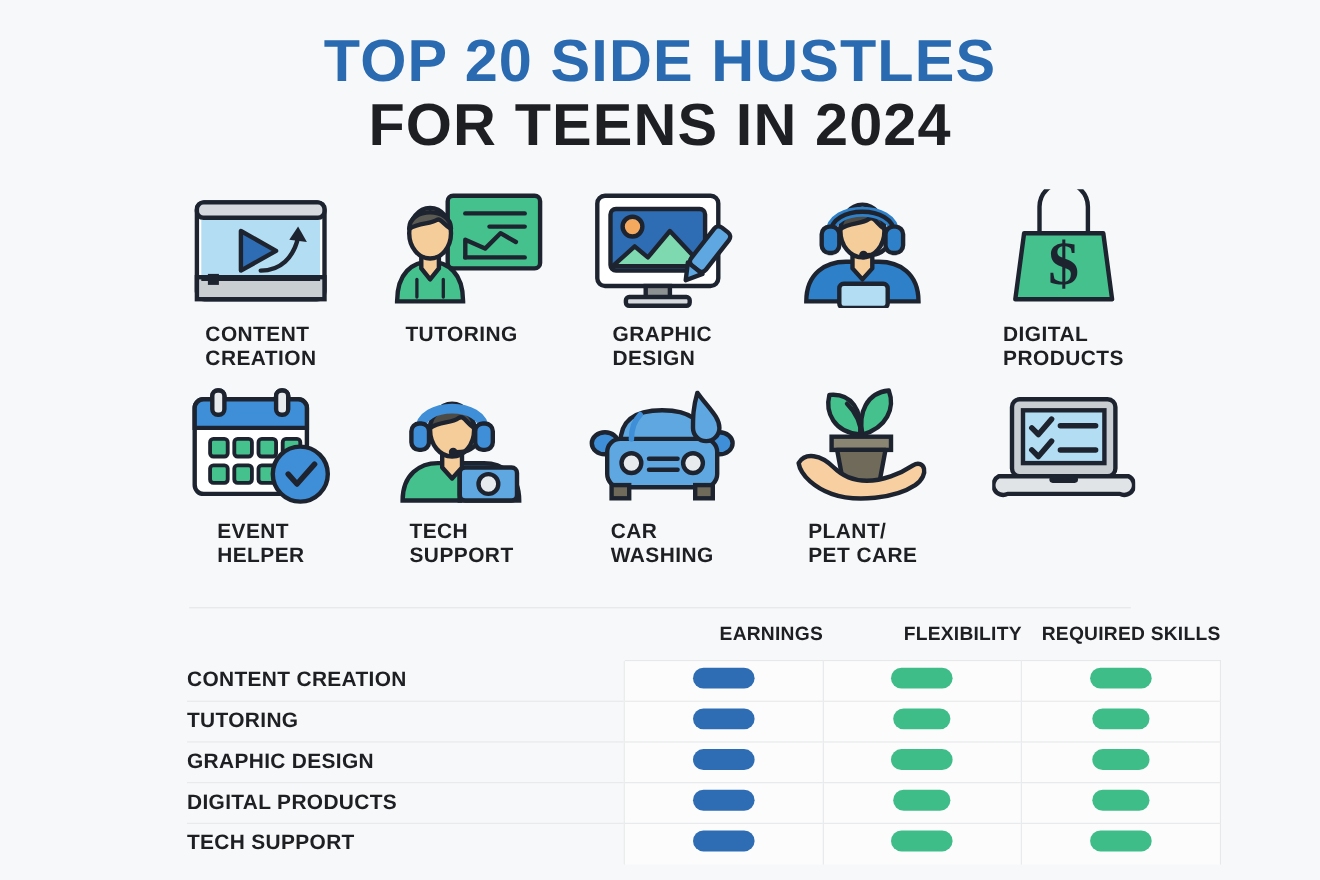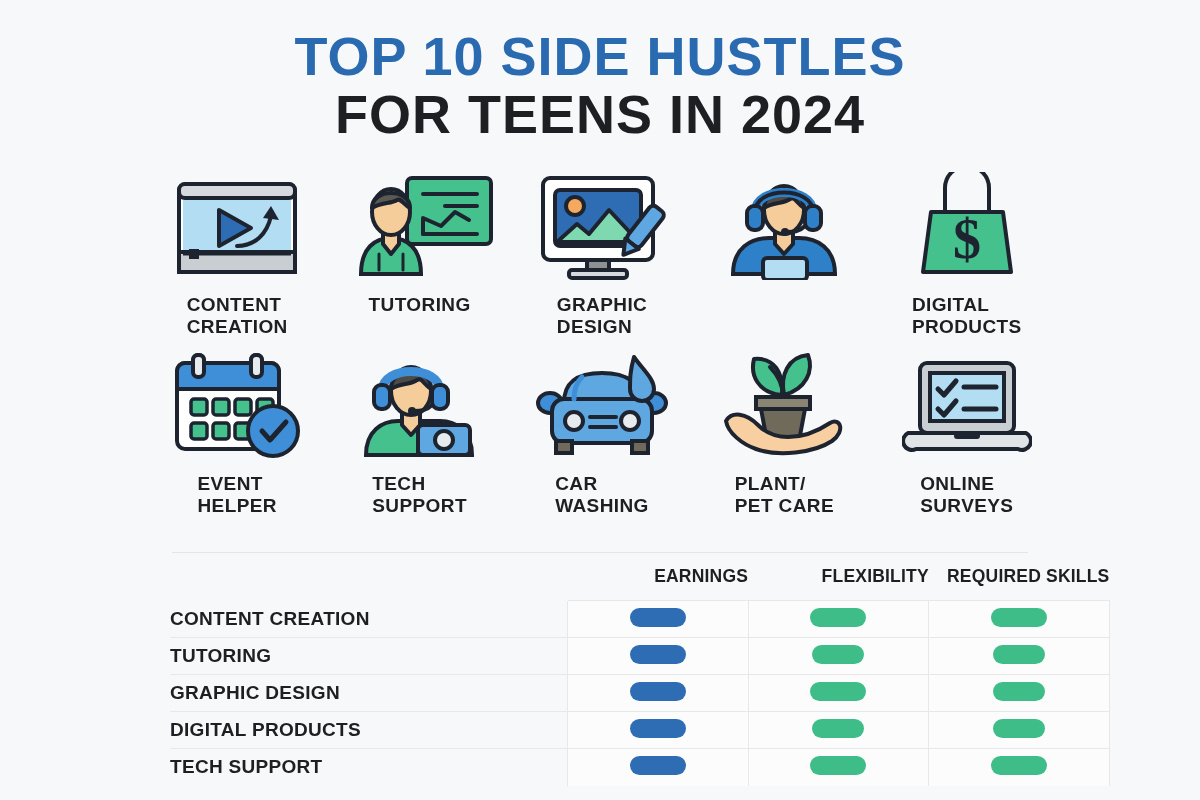--- a/index.html
+++ b/index.html
@@ -81,21 +81,21 @@
   .pill.earn { background: #2e6db4; }
   .pill.flex { background: #3fbd89; }
   .pill.skill { background: #3fbd89; }
 </style>
 </head>
 <body>
 
 <div class="page">
 
   <div class="title-block">
-    <div class="title-line1">TOP 10 SIDE HUSTLES</div>
+    <div class="title-line1">TOP 20 SIDE HUSTLES</div>
     <div class="title-line2">FOR TEENS IN 2024</div>
   </div>
 
   <div class="icon-grid">
 
     <div class="icon-cell">
       <div class="icon-art">
         <svg width="132" height="104" viewBox="0 0 132 104">
           <rect x="8" y="8" width="116" height="88" rx="7" fill="#fff" stroke="#1d2430" stroke-width="4"></rect>
           <rect x="8" y="8" width="116" height="14" rx="6" fill="#d6dade" stroke="#1d2430" stroke-width="4"></rect>
@@ -269,22 +269,20 @@
           <rect x="18" y="4" width="94" height="70" rx="7" fill="#c9ced3" stroke="#1d2430" stroke-width="4"></rect>
           <rect x="28" y="14" width="74" height="48" fill="#b3ddf2" stroke="#1d2430" stroke-width="4"></rect>
           <polyline points="36,30 42,36 54,22" fill="none" stroke="#1d2430" stroke-width="5" stroke-linecap="round" stroke-linejoin="round"></polyline>
           <polyline points="36,50 42,56 54,42" fill="none" stroke="#1d2430" stroke-width="5" stroke-linecap="round" stroke-linejoin="round"></polyline>
           <line x1="62" y1="28" x2="94" y2="28" stroke="#1d2430" stroke-width="5" stroke-linecap="round"></line>
           <line x1="62" y1="50" x2="94" y2="50" stroke="#1d2430" stroke-width="5" stroke-linecap="round"></line>
           <path d="M6 74 H124 a8 8 0 0 1 -8 16 H14 a8 8 0 0 1 -8 -16 Z" fill="#e0e4e7" stroke="#1d2430" stroke-width="4" stroke-linejoin="round"></path>
           <rect x="52" y="74" width="26" height="6" rx="3" fill="#1d2430"></rect>
         </svg>
       </div>
-      <div class="icon-label">ONLINE
-SURVEYS</div>
     </div>
 
   </div>
 
   <div class="divider"></div>
 
   <div class="table-wrap">
     <table class="tbl">
       <colgroup>
         <col class="c-name">

